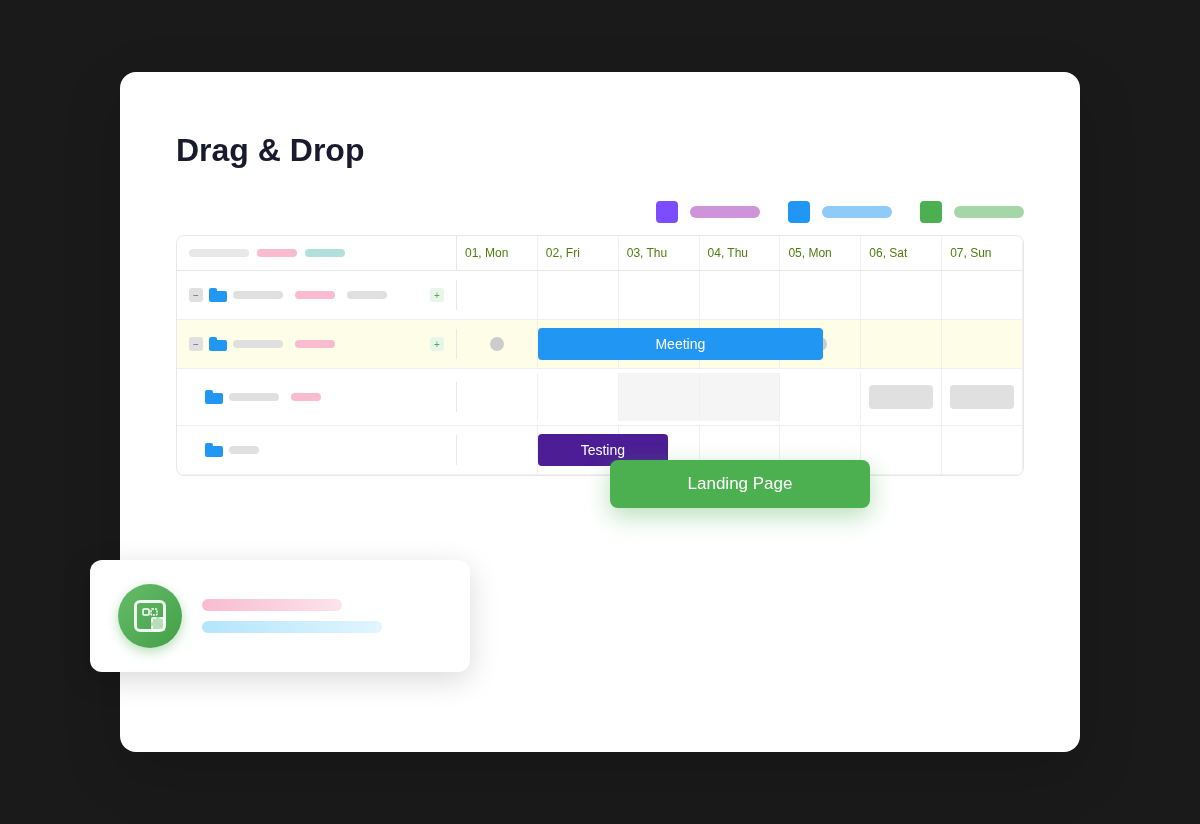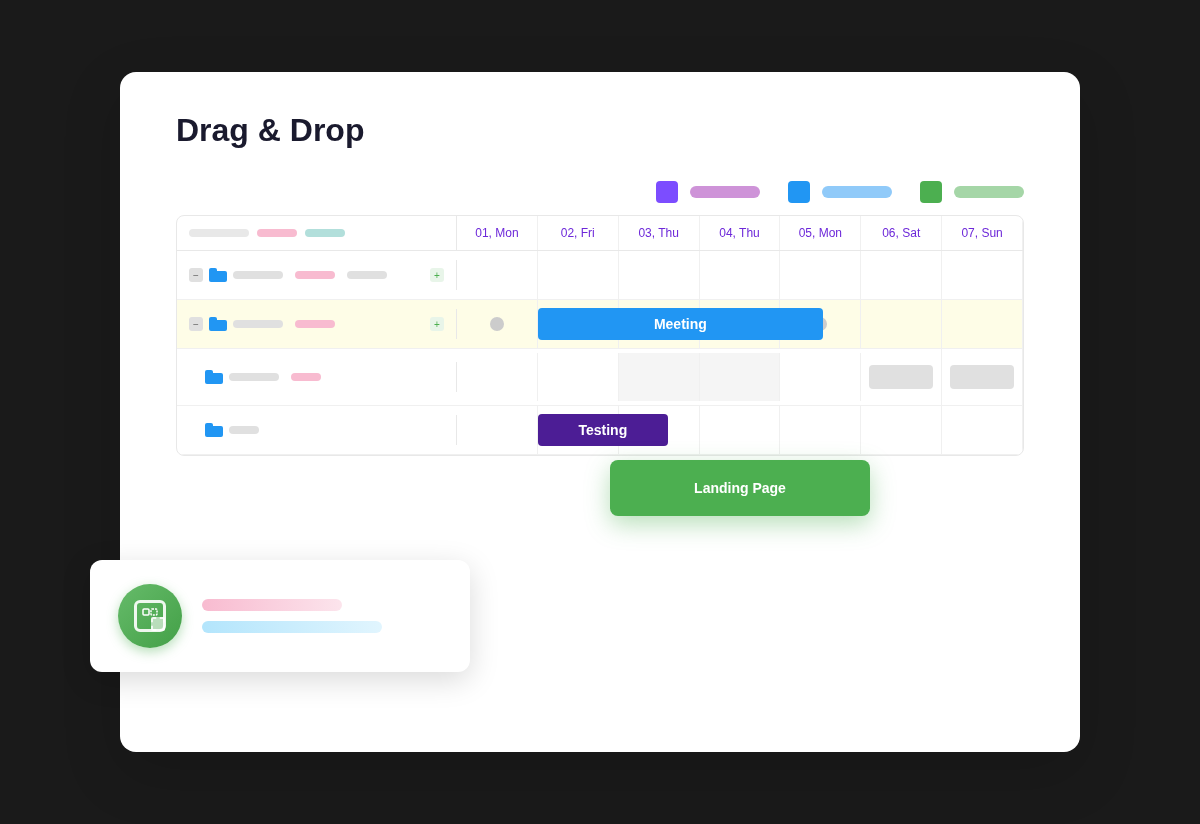--- a/index.html
+++ b/index.html
@@ -10,21 +10,21 @@
       display: flex;
       align-items: center;
       justify-content: center;
       font-family: -apple-system, BlinkMacSystemFont, 'Segoe UI', sans-serif;
     }
     .main-card {
       background: #ffffff;
       border-radius: 16px;
       width: 960px;
       height: 680px;
-      padding: 40px 56px;
+      padding: 60px 56px;
       position: relative;
       box-shadow: 0 20px 60px rgba(0,0,0,0.15);
     }
     .page-title {
       font-size: 32px;
       font-weight: 700;
       color: #1a1a2e;
       margin-bottom: 32px;
     }
     .legend-row {
@@ -57,22 +57,22 @@
     }
     .gantt-header-left {
       display: flex;
       align-items: center;
       padding: 10px 12px;
       border-right: 1px solid #e8e8e8;
     }
     .gantt-header-day {
       padding: 10px 8px;
       font-size: 12px;
-      color: #6d28d9;
-      text-align: center;
+      color: #4d7c0f;
+      text-align: left;
       border-right: 1px solid #f0f0f0;
     }
     .gantt-row {
       display: grid;
       grid-template-columns: 280px repeat(7, 1fr);
       border-bottom: 1px solid #f0f0f0;
       min-height: 48px;
       align-items: center;
     }
     .gantt-row.highlighted {
@@ -150,21 +150,21 @@
       min-height: 48px;
       position: relative;
     }
     .task-bar {
       border-radius: 4px;
       height: 32px;
       display: flex;
       align-items: center;
       justify-content: center;
       font-size: 14px;
-      font-weight: 700;
+      font-weight: 400;
       color: #fff;
       position: absolute;
       top: 8px;
     }
     .task-blue {
       background: #2196f3;
     }
     .task-green {
       background: #4caf50;
     }
@@ -359,21 +359,21 @@
       </div>
       <div class="gantt-cell"></div>
       <div class="gantt-cell"></div>
       <div class="gantt-cell"></div>
       <div class="gantt-cell"></div>
       <div class="gantt-cell"></div>
     </div>
   </div>
 
   <div style="position:absolute; top:380px; left:490px; z-index:20;">
-    <div class="task-bar task-green" style="position:relative; width:260px; height:56px; font-size:14px; border-radius:8px;
+    <div class="task-bar task-green" style="position:relative; width:260px; height:48px; font-size:17px; border-radius:8px;
                 box-shadow: 0 8px 24px rgba(76,175,80,0.4);">
       <span>Landing Page</span>
     </div>
   </div>
 
   <div class="floating-card">
     <div class="green-circle-icon">
       <div class="icon-inner">
         <svg width="16" height="16" viewBox="0 0 16 16" fill="none">
           <rect x="1" y="1" width="6" height="6" rx="1" stroke="white" stroke-width="1.5"></rect>

